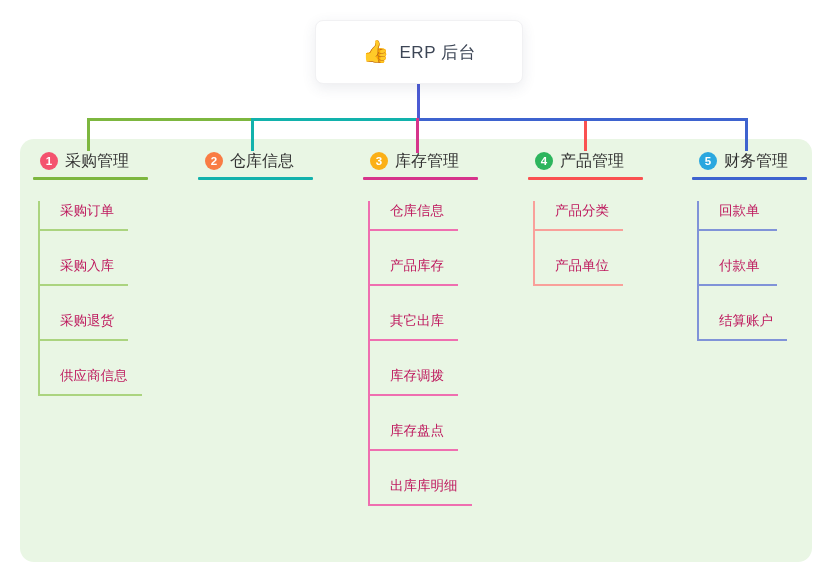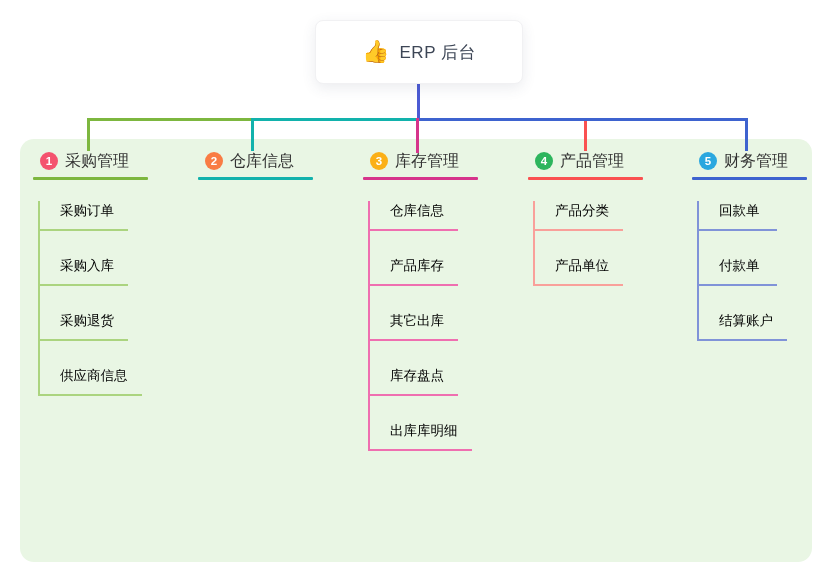--- a/index.html
+++ b/index.html
@@ -96,21 +96,21 @@
     margin-left: 5px;
     border-left: 2px solid var(--child, #bbb);
     width: fit-content;
   }
   .child {
     width: fit-content;
     min-width: 78px;
     white-space: nowrap;
     font-size: 13.5px;
     line-height: 19px;
-    color: #000000;
+    color: #be185d;
     padding: 0 14px 9px 20px;
     border-bottom: 2px solid var(--child, #bbb);
     margin-top: 25px;
     cursor: pointer;
   }
   .child:first-child { margin-top: 21px; }
 </style>
 </head>
 <body>
 
@@ -158,20 +158,21 @@
   <div class="branch" style="left: 363px; --line: #d6348b; --child: #ef6fb0; --badge: #fbb017;">
     <div class="branch-header">
       <span class="badge">3</span>
       <span class="branch-title">库存管理</span>
     </div>
     <div class="branch-underline"></div>
     <div class="children">
       <div class="child">仓库信息</div>
       <div class="child">产品库存</div>
       <div class="child">其它出库</div>
+      <div class="child">库存调拨</div>
       <div class="child">库存盘点</div>
       <div class="child">出库库明细</div>
     </div>
   </div>
 
   <div class="branch" style="left: 528px; --line: #fa5151; --child: #f9a09a; --badge: #2db55d;">
     <div class="branch-header">
       <span class="badge">4</span>
       <span class="branch-title">产品管理</span>
     </div>

